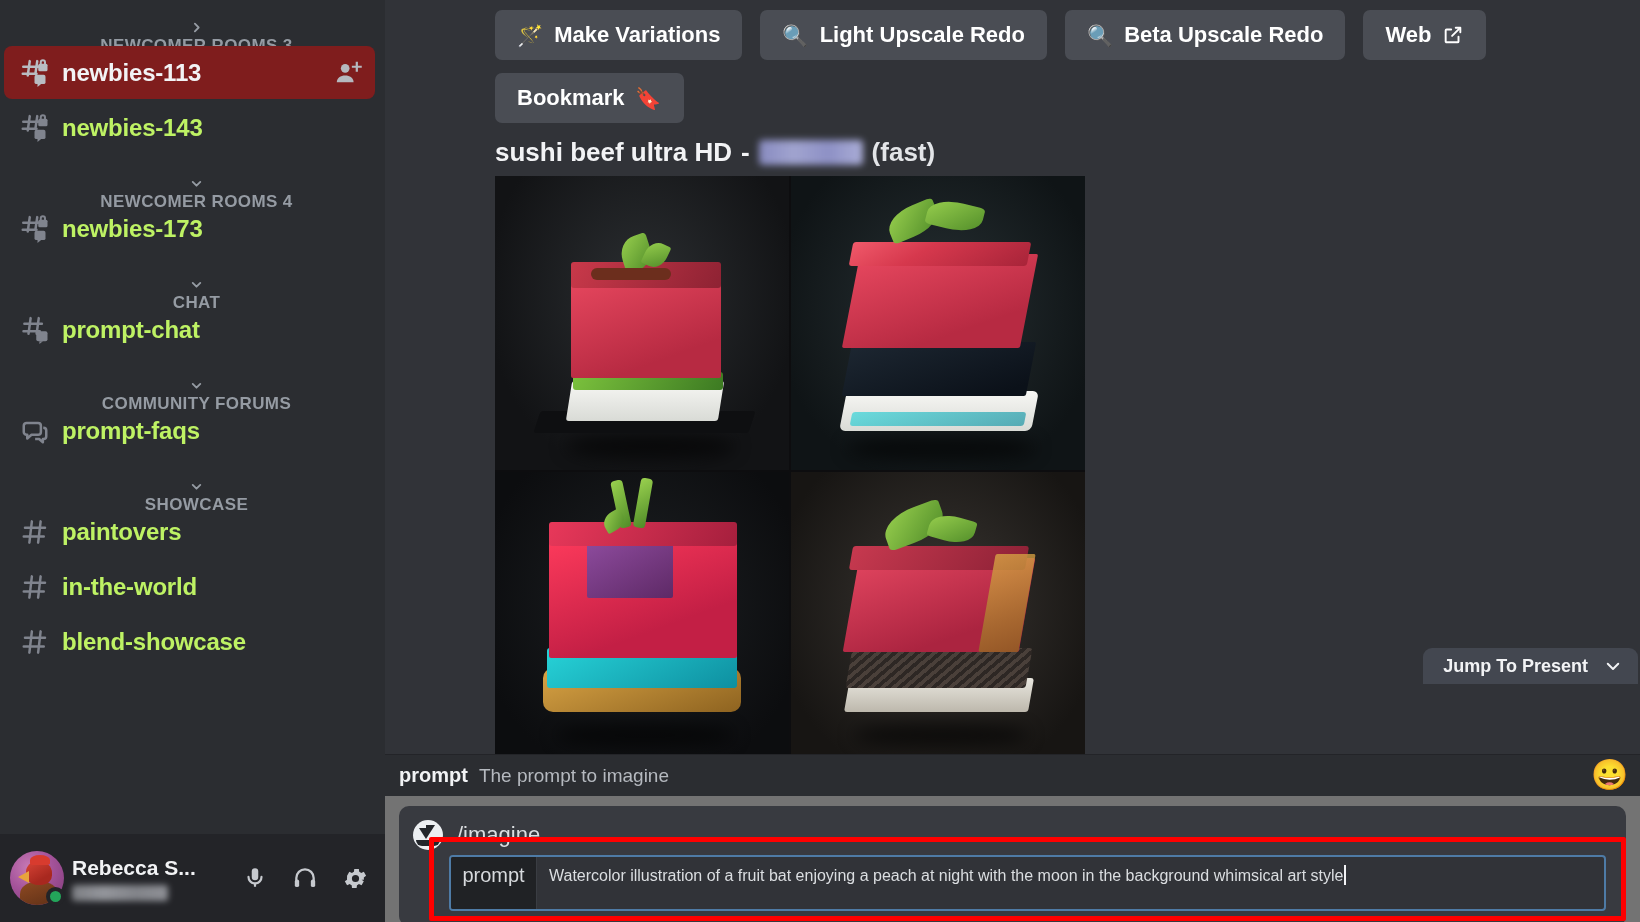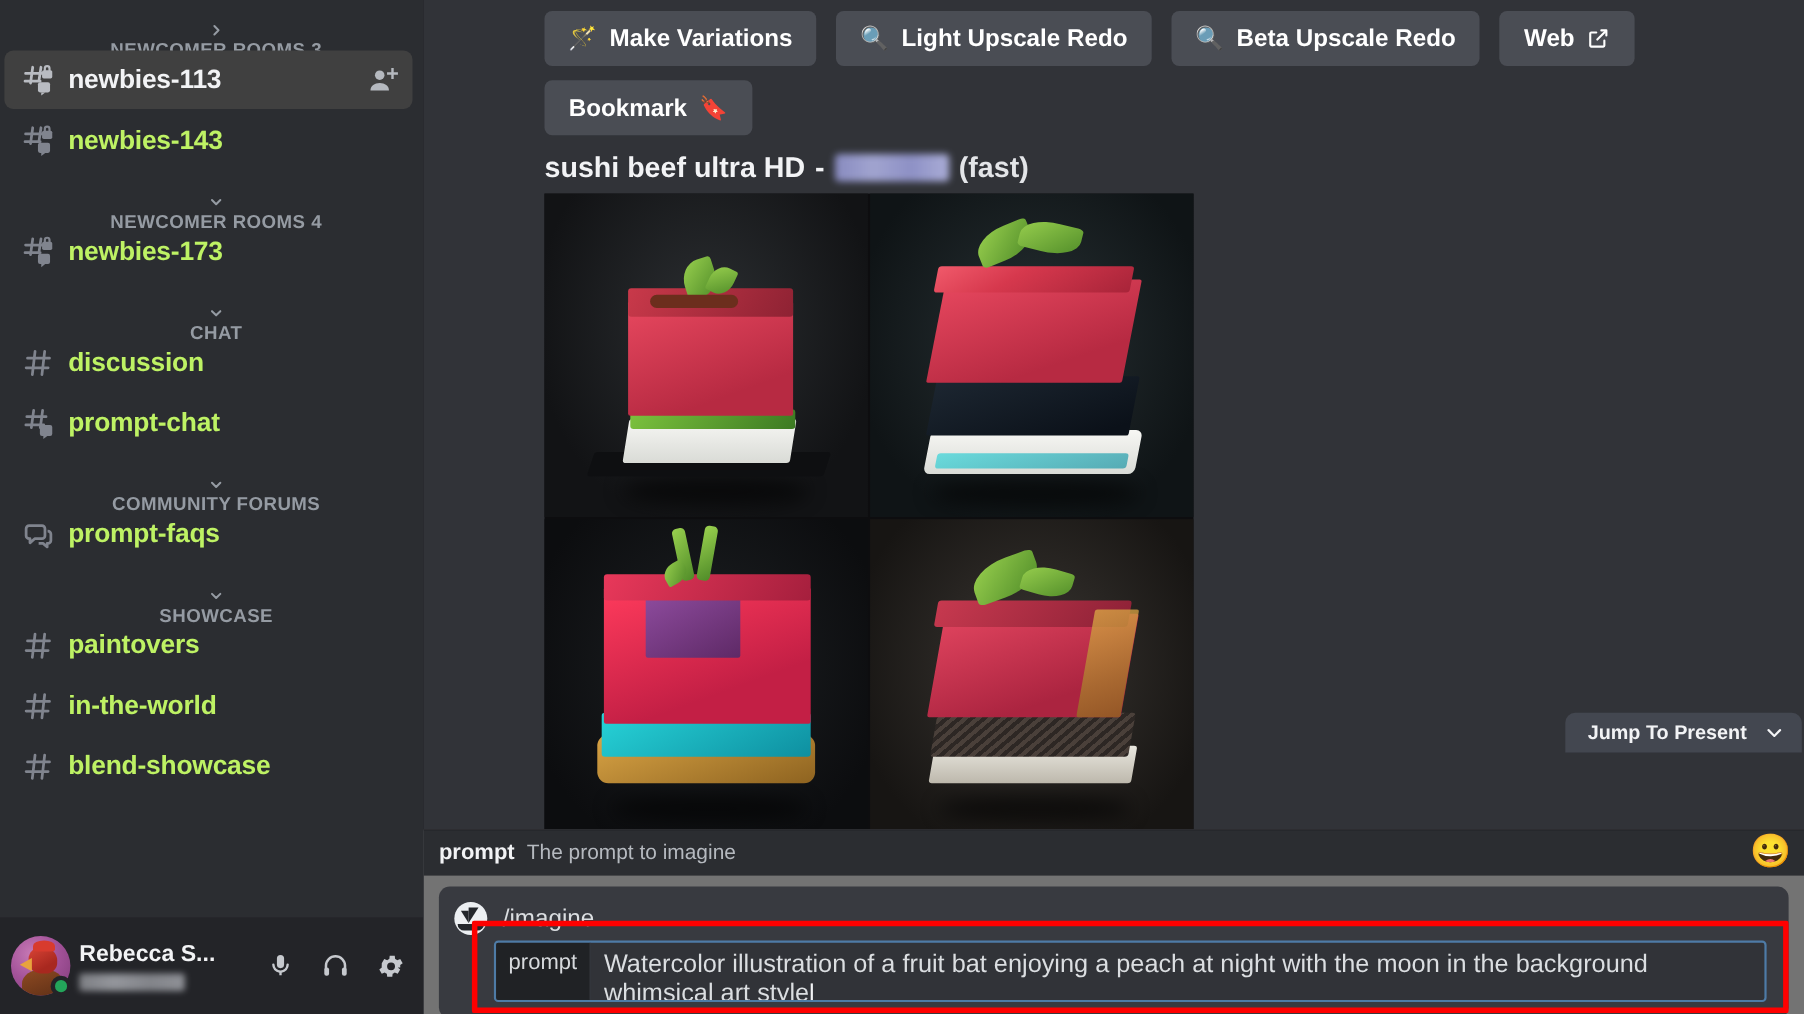--- a/index.html
+++ b/index.html
@@ -40,21 +40,21 @@
   }
 
   .chan {
     display: flex; align-items: center;
     height: 53px; margin: 2px 10px 2px 4px;
     padding: 0 12px 0 14px;
     border-radius: 8px;
     position: relative;
     cursor: pointer;
   }
-  .chan.active { background: #404040; }
+  .chan.active { background: #7f1d1d; }
   .chan-icon {
     width: 34px; height: 34px; flex: 0 0 34px;
     display: flex; align-items: center; justify-content: center;
     margin-right: 10px;
     color: #80848e;
   }
   .chan.active .chan-icon { color: #b9bcc2; }
   .chan-icon svg { display: block; }
   .chan-name {
     font-size: 24px; font-weight: 600;
@@ -290,21 +290,21 @@
   .field-chip {
     flex: 0 0 86px;
     background: #202225;
     color: #d7dadd; font-size: 20px;
     display: flex; align-items: flex-start; justify-content: center;
     padding-top: 7px;
     border-right: 1px solid #3a3d43;
   }
   .field-val {
     flex: 1; padding: 6px 10px 0 12px;
-    color: #dbdee1; font-size: 23px; line-height: 26px;
+    color: #dbdee1; font-size: 16px; line-height: 26px;
     position: relative;
   }
   .caret {
     display: inline-block; width: 2px; height: 20px;
     background: #f2f3f5; vertical-align: -4px; margin-left: 1px;
   }
   .emoji-btn {
     position: absolute; right: 10px; top: 0px;
     width: 40px; height: 40px;
     display: flex; align-items: center; justify-content: center;
@@ -377,28 +377,20 @@
           </span>
           <span class="chan-name">newbies-173</span>
         </div>
         <div class="cat">
           <span class="cat-arrow">
             <svg width="13" height="13" viewBox="0 0 24 24" fill="none" stroke="currentColor" stroke-width="3.4" stroke-linecap="round" stroke-linejoin="round">
               <path d="M5 9l7 7 7-7"></path>
             </svg>
           </span>
           <span class="cat-label">CHAT</span>
-        </div>
-        <div class="chan">
-          <span class="chan-icon">
-            <svg width="30" height="30" viewBox="0 0 24 24" fill="none" stroke="currentColor" stroke-width="2" stroke-linecap="round">
-              <path d="M9.5 3.5 7.5 20.5M16.5 3.5l-2 17M4 8.5h16M3 15.5h16"></path>
-            </svg>
-          </span>
-          <span class="chan-name">discussion</span>
         </div>
         <div class="chan">
           <span class="chan-icon">
             <svg width="30" height="30" viewBox="0 0 24 24" fill="none" stroke="currentColor" stroke-width="2" stroke-linecap="round">
               <path d="M8.5 2.5 6.8 15M15 2.5 13.3 15M3.5 7h14M2.8 13h13"></path>
               <rect x="13" y="13" width="9" height="8" rx="1.6" fill="currentColor" stroke="none"></rect>
               <path d="M15.5 21v2.2L18.4 21" fill="currentColor" stroke="none"></path>
             </svg>
           </span>
           <span class="chan-name">prompt-chat</span>

